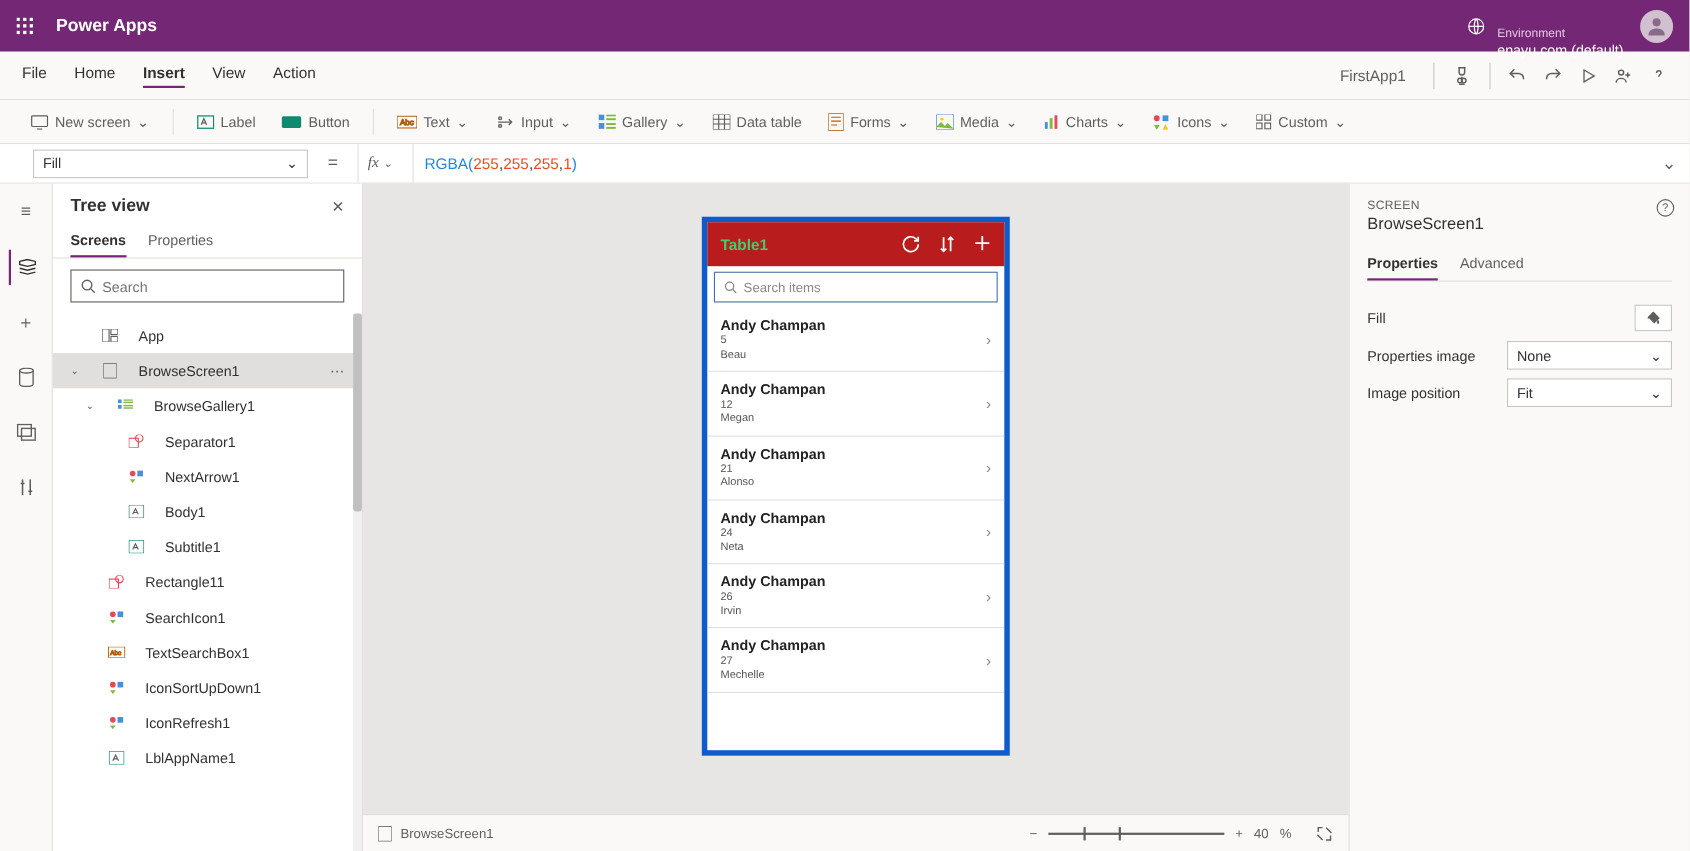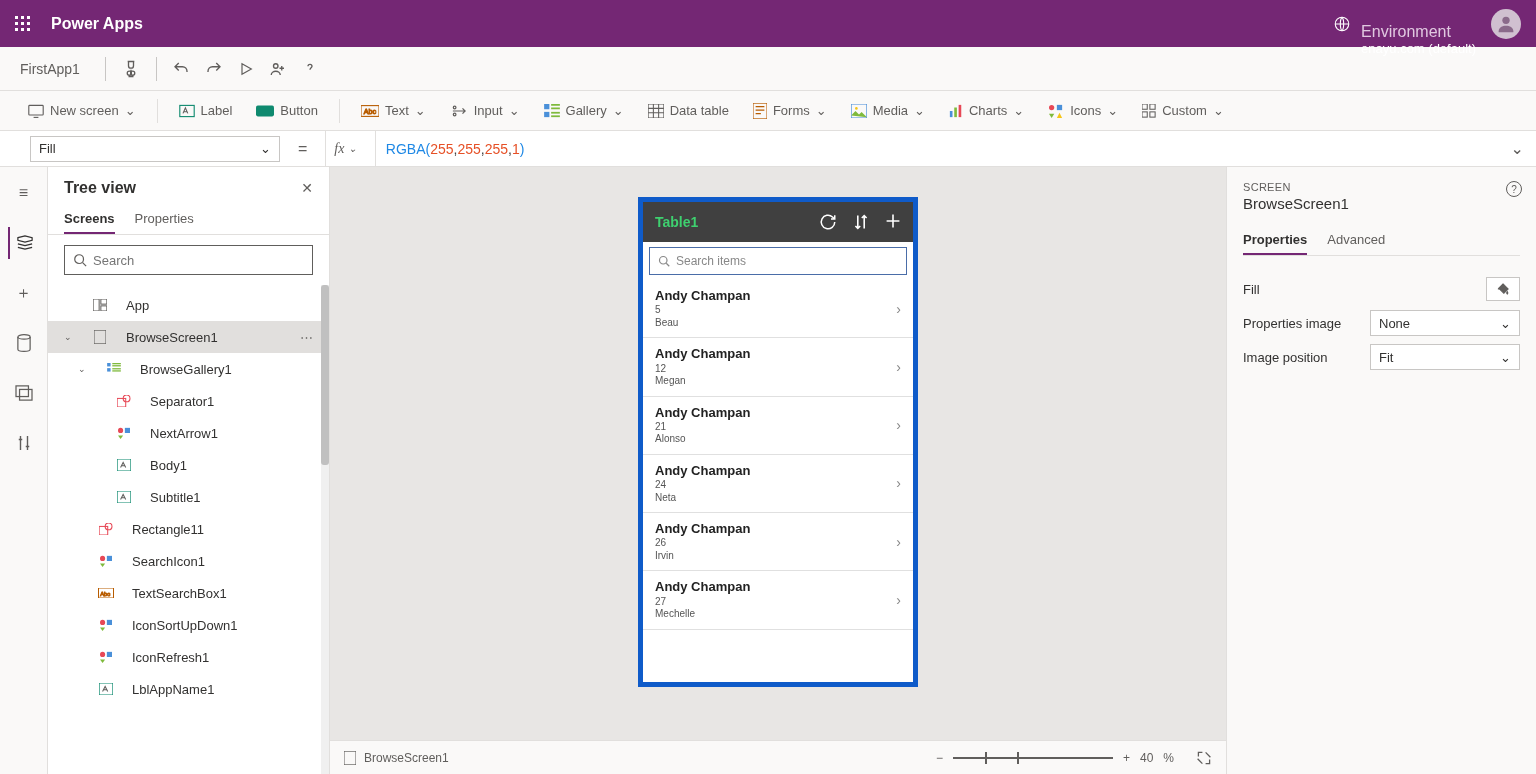--- a/index.html
+++ b/index.html
@@ -6,21 +6,21 @@
 body { width: 1536px; height: 774px; overflow: hidden; background: #f3f2f1; }
 
 
 .top-header { height: 47px; background: #742774; display: flex; align-items: center; color: white; padding: 0 15px; justify-content: space-between; }
 .top-header-left { display: flex; align-items: center; gap: 20px; }
 .waffle-icon { font-size: 16px; }
 .app-title { font-size: 16px; font-weight: 600; }
 .top-header-right { display: flex; align-items: center; gap: 15px; }
 .env-block { display: flex; align-items: center; gap: 10px; }
 .env-text { line-height: 1.2; }
-.env-label { font-size: 16px; color: #e0c8e0; margin-top: 32px; }
+.env-label { font-size: 11px; color: #e0c8e0; margin-top: 32px; }
 .env-name { font-size: 13px; }
 .avatar { width: 30px; height: 30px; border-radius: 50%; background: #d0c0d0; display: flex; align-items: center; justify-content: center; }
 
 
 .menu-bar { height: 44px; background: #faf9f8; display: flex; align-items: center; padding: 0 20px; justify-content: space-between; border-bottom: 1px solid #e1dfdd; }
 .menu-left { display: flex; gap: 25px; }
 .menu-item { font-size: 14px; color: #323130; cursor: pointer; padding-bottom: 4px; }
 .menu-item.active { font-weight: 600; border-bottom: 2px solid #742774; }
 .menu-right { display: flex; align-items: center; gap: 15px; color: #605e5c; }
 .app-name { font-size: 14px; color: #605e5c; margin-right: 10px; }
@@ -72,21 +72,21 @@
 .indent-1 { padding-left: 30px; }
 .indent-2 { padding-left: 50px; }
 .indent-3 { padding-left: 68px; }
 .tree-scroll-track { position: absolute; right: 0; top: 118px; bottom: 0; width: 8px; background: #f0f0f0; }
 .tree-scroll-thumb { position: absolute; top: 0; width: 100%; height: 180px; background: #c0c0c0; border-radius: 3px; }
 
 
 .canvas-area { flex: 1; background: #e8e6e4; display: flex; flex-direction: column; position: relative; }
 .canvas-viewport { flex: 1; display: flex; align-items: flex-start; justify-content: center; padding-top: 30px; }
 .phone-frame { width: 280px; height: 490px; border: 5px solid #0f5bc9; background: white; display: flex; flex-direction: column; }
-.phone-header { height: 40px; background: #404040; display: flex; align-items: center; justify-content: space-between; padding: 0 12px; color: white; }
+.phone-header { height: 40px; background: #b91c1c; display: flex; align-items: center; justify-content: space-between; padding: 0 12px; color: white; }
 .phone-title { color: #3ed06f; font-weight: 600; font-size: 14px; }
 .phone-icons { display: flex; gap: 16px; font-size: 16px; }
 .phone-search { margin: 5px 6px; height: 28px; border: 1px solid #4a6da8; display: flex; align-items: center; padding: 0 8px; gap: 6px; font-size: 12px; color: #888; }
 .phone-list { flex: 1; overflow: hidden; }
 .phone-row { border-bottom: 1px solid #e0e0e0; padding: 8px 12px; display: flex; justify-content: space-between; align-items: center; }
 .phone-row-text { line-height: 1.25; }
 .phone-row-title { font-size: 13px; font-weight: 600; color: #222; }
 .phone-row-sub { font-size: 10px; color: #555; }
 .phone-row-body { font-size: 10px; color: #555; }
 .phone-row-arrow { color: #888; font-size: 14px; }
@@ -152,20 +152,27 @@
     <div class="avatar">
       <svg width="22" height="22" viewBox="0 0 24 24" fill="#8a6a8a">
           <circle cx="12" cy="8" r="4"></circle>
           <path d="M4 20c0-4 4-6 8-6s8 2 8 6v1H4z"></path>
         </svg>
     </div>
   </div>
 </div>
 
 <div class="menu-bar">
+  <div class="menu-left">
+    <span class="menu-item">File</span>
+    <span class="menu-item">Home</span>
+    <span class="menu-item active">Insert</span>
+    <span class="menu-item">View</span>
+    <span class="menu-item">Action</span>
+  </div>
   <div class="menu-right">
     <span class="app-name">FirstApp1</span>
     <span class="menu-divider"></span>
     <span class="menu-icon-btn">
       <svg width="20" height="20" viewBox="0 0 24 24" fill="none" stroke="#605e5c" stroke-width="1.6">
           <path d="M9 3v5a3 3 0 106 0V3M8 3h8M12 13v4M9 21h6"></path>
           <circle cx="10" cy="17" r="2.5"></circle>
           <circle cx="14" cy="17" r="2.5"></circle>
         </svg>
     </span>

